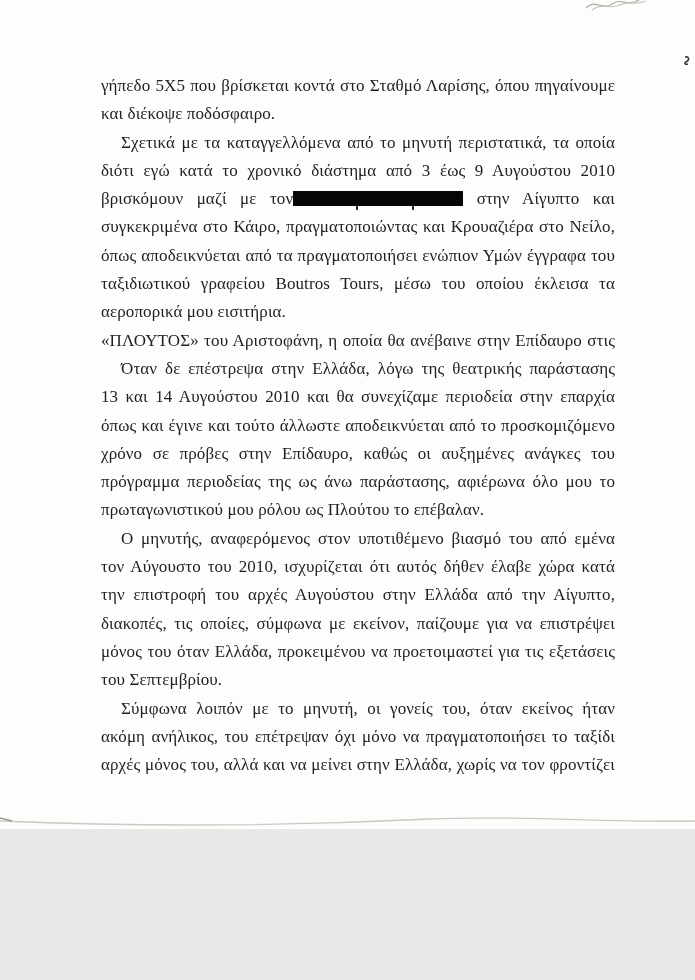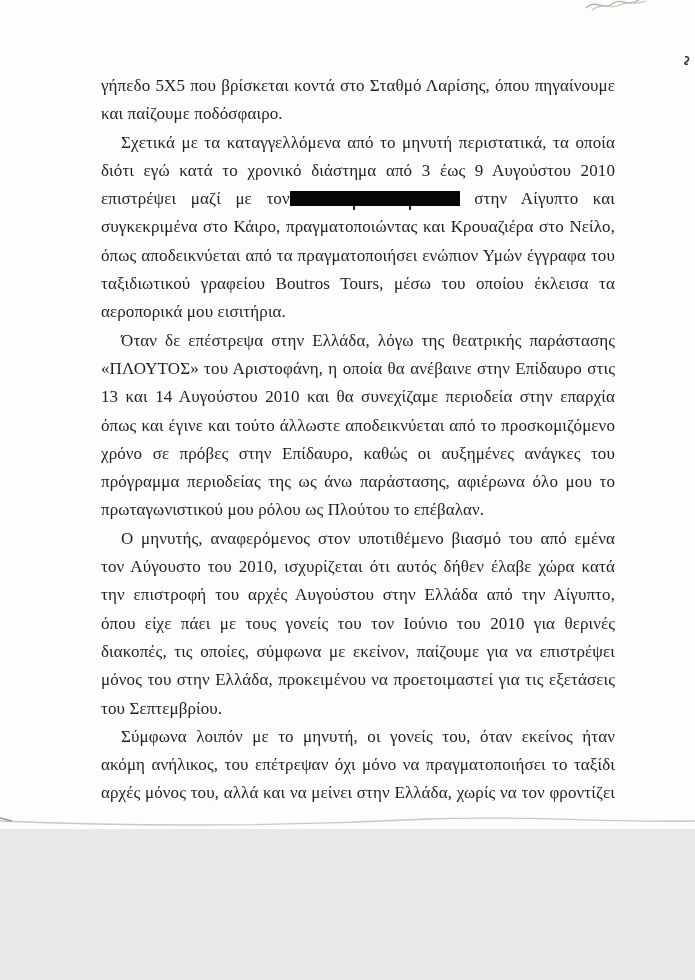--- a/index.html
+++ b/index.html
@@ -98,41 +98,40 @@
     <path d="M10,12 C20,2 26,16 38,7 C46,1 50,13 66,2" fill="none" stroke="#b3b1ac" stroke-width="1.4"></path>
     <path d="M16,14 C26,6 34,14 44,9 C54,4 58,10 70,5" fill="none" stroke="#c4c2bd" stroke-width="1.1"></path>
   </svg>
 
   <svg class="edge-mark-svg" viewBox="0 0 14 16">
     <path d="M5,3 C9,2 10,6 6,8 C4,9 5,11 8,10" fill="none" stroke="#3a3a3a" stroke-width="1.6"></path>
   </svg>
 
   <div class="text-block" id="lines">
       <div class="line">γήπεδο 5X5 που βρίσκεται κοντά στο Σταθμό Λαρίσης, όπου πηγαίνουμε</div>
-      <div class="line flush">και παίζουμε ποδόσφαιρο.</div>
+      <div class="line flush">και διέκοψε ποδόσφαιρο.</div>
       <div class="line indent">Σχετικά με τα καταγγελλόμενα από το μηνυτή περιστατικά, τα οποία</div>
       <div class="line">διότι εγώ κατά το χρονικό διάστημα από 3 έως 9 Αυγούστου 2010</div>
-      <div class="line"><span>επιστρέψει μαζί με τον</span><span class="redaction-bar"></span> <span>στην Αίγυπτο και</span></div>
+      <div class="line"><span>βρισκόμουν μαζί με τον</span><span class="redaction-bar"></span> <span>στην Αίγυπτο και</span></div>
       <div class="line">συγκεκριμένα στο Κάιρο, πραγματοποιώντας και Κρουαζιέρα στο Νείλο,</div>
       <div class="line">όπως αποδεικνύεται από τα πραγματοποιήσει ενώπιον Υμών έγγραφα του</div>
       <div class="line">ταξιδιωτικού γραφείου Boutros Tours, μέσω του οποίου έκλεισα τα</div>
       <div class="line flush">αεροπορικά μου εισιτήρια.</div>
+      <div class="line">«ΠΛΟΥΤΟΣ» του Αριστοφάνη, η οποία θα ανέβαινε στην Επίδαυρο στις</div>
       <div class="line indent">Όταν δε επέστρεψα στην Ελλάδα, λόγω της θεατρικής παράστασης</div>
-      <div class="line">«ΠΛΟΥΤΟΣ» του Αριστοφάνη, η οποία θα ανέβαινε στην Επίδαυρο στις</div>
       <div class="line">13 και 14 Αυγούστου 2010 και θα συνεχίζαμε περιοδεία στην επαρχία</div>
       <div class="line">όπως και έγινε και τούτο άλλωστε αποδεικνύεται από το προσκομιζόμενο</div>
       <div class="line">χρόνο σε πρόβες στην Επίδαυρο, καθώς οι αυξημένες ανάγκες του</div>
       <div class="line">πρόγραμμα περιοδείας της ως άνω παράστασης, αφιέρωνα όλο μου το</div>
       <div class="line flush">πρωταγωνιστικού μου ρόλου ως Πλούτου το επέβαλαν.</div>
       <div class="line indent">Ο μηνυτής, αναφερόμενος στον υποτιθέμενο βιασμό του από εμένα</div>
       <div class="line">τον Αύγουστο του 2010, ισχυρίζεται ότι αυτός δήθεν έλαβε χώρα κατά</div>
       <div class="line">την επιστροφή του αρχές Αυγούστου στην Ελλάδα από την Αίγυπτο,</div>
-      <div class="line">όπου είχε πάει με τους γονείς του τον Ιούνιο του 2010 για θερινές</div>
       <div class="line">διακοπές, τις οποίες, σύμφωνα με εκείνον, παίζουμε για να επιστρέψει</div>
-      <div class="line">μόνος του στην Ελλάδα, προκειμένου να προετοιμαστεί για τις εξετάσεις</div>
+      <div class="line">μόνος του όταν Ελλάδα, προκειμένου να προετοιμαστεί για τις εξετάσεις</div>
       <div class="line flush">του Σεπτεμβρίου.</div>
       <div class="line indent">Σύμφωνα λοιπόν με το μηνυτή, οι γονείς του, όταν εκείνος ήταν</div>
       <div class="line">ακόμη ανήλικος, του επέτρεψαν όχι μόνο να πραγματοποιήσει το ταξίδι</div>
       <div class="line">αρχές μόνος του, αλλά και να μείνει στην Ελλάδα, χωρίς να τον φροντίζει</div>
     </div>
 
   <div class="page-number">4</div>
 
   <svg class="paper-edge-svg" viewBox="0 0 695 22">
     <path d="M0,14 C120,19 270,20 430,12 C520,8 610,16 695,14" fill="none" stroke="#c9c8c4" stroke-width="1.3"></path>

